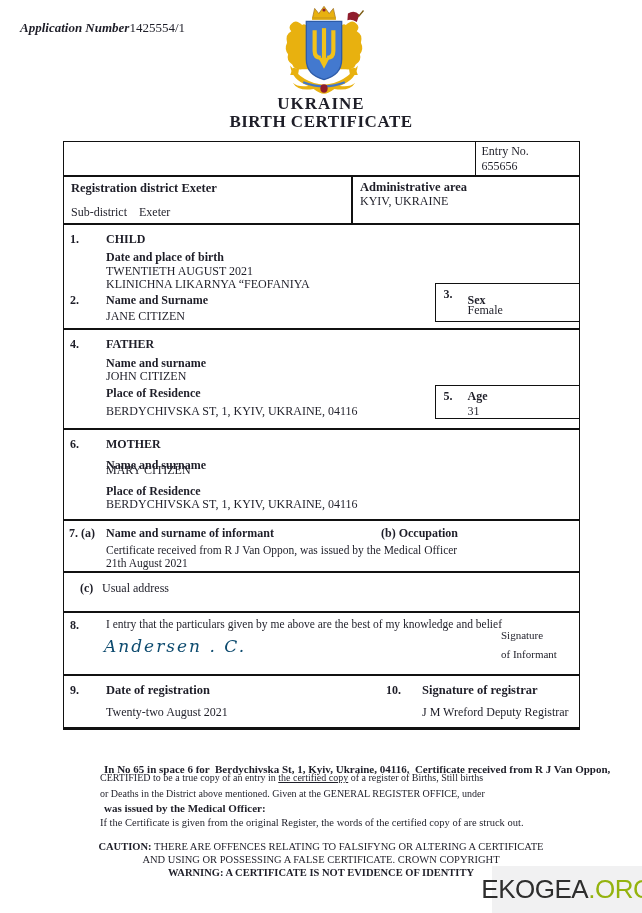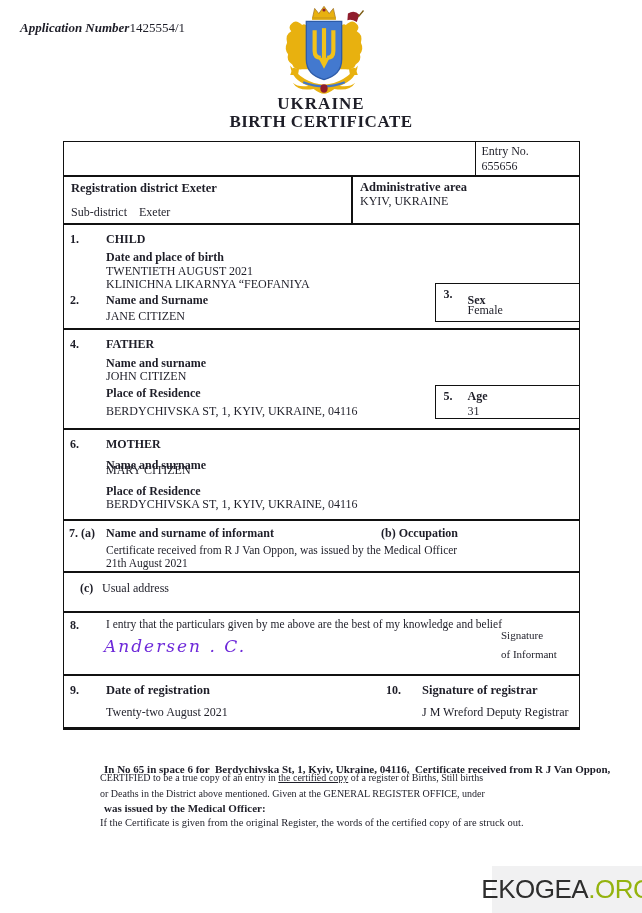--- a/index.html
+++ b/index.html
@@ -12,21 +12,21 @@
   .hline{position:absolute;left:0;right:0;height:1.5px;background:#111;}
   .vline{position:absolute;width:1.5px;background:#111;}
   .cellbox{position:absolute;border:1.5px solid #111;}
   .num{font-weight:bold;}
   .title1{position:absolute;left:0;top:94px;width:100%;text-align:center;
           font-size:17px;font-weight:bold;letter-spacing:1px;}
   .title2{position:absolute;left:0;top:112px;width:100%;text-align:center;
           font-size:17px;font-weight:bold;letter-spacing:0.5px;}
   .appnum{position:absolute;left:20px;top:20px;font-size:13px;}
   .appnum .lab{font-weight:bold;font-style:italic;}
-  .sig-script{font-style:italic;font-size:17px;color:#6d28d9;letter-spacing:2px;
+  .sig-script{font-style:italic;font-size:17px;color:#0c4a6e;letter-spacing:2px;
               font-family:"DejaVu Serif", serif;text-align:right;}
   .note{font-size:11px;line-height:13px;white-space:pre-wrap;font-weight:bold;}
   .cert{font-size:10px;line-height:15.5px;white-space:nowrap;}
   .cert .u{text-decoration:underline;}
   .smallnote{font-size:10.5px;}
   .caution{font-size:10.5px;line-height:13px;text-align:center;white-space:nowrap;}
   .wm{position:absolute;left:492px;top:866px;width:150px;height:47px;background:#f1f1f2;
       display:flex;align-items:center;justify-content:center;
       font-family:"Liberation Sans", sans-serif;font-size:26px;color:#2e2e2e;letter-spacing:-0.5px;}
   .wm .org{color:#94b30e;}
@@ -158,19 +158,24 @@
     <div>was issued by the Medical Officer:</div>
   </div>
 
   <div class="abs cert" style="left:100px;top:770px;">
     <div><span>CERTIFIED to be a true copy of an entry in </span><span class="u">the certified copy</span><span> of a register of Births, Still births</span></div>
     <div>or Deaths in the District above mentioned. Given at the GENERAL REGISTER OFFICE, under</div>
   </div>
 
   <div class="abs smallnote" style="left:100px;top:817px;">If the Certificate is given from the original Register, the words of the certified copy of are struck out.</div>
 
+  <div class="abs caution" style="left:81px;top:840px;width:480px;">
+    <div><span class="b">CAUTION:</span><span> THERE ARE OFFENCES RELATING TO FALSIFYNG OR ALTERING A CERTIFICATE</span></div>
+    <div>AND USING OR POSSESSING A FALSE CERTIFICATE. CROWN COPYRIGHT</div>
+    <div class="b">WARNING: A CERTIFICATE IS NOT EVIDENCE OF IDENTITY</div>
+  </div>
 
   <div class="wm">
     <span>EKOGEA</span>
       <span class="org">.ORG</span>
   </div>
 
 </div>
 
 </body></html>

